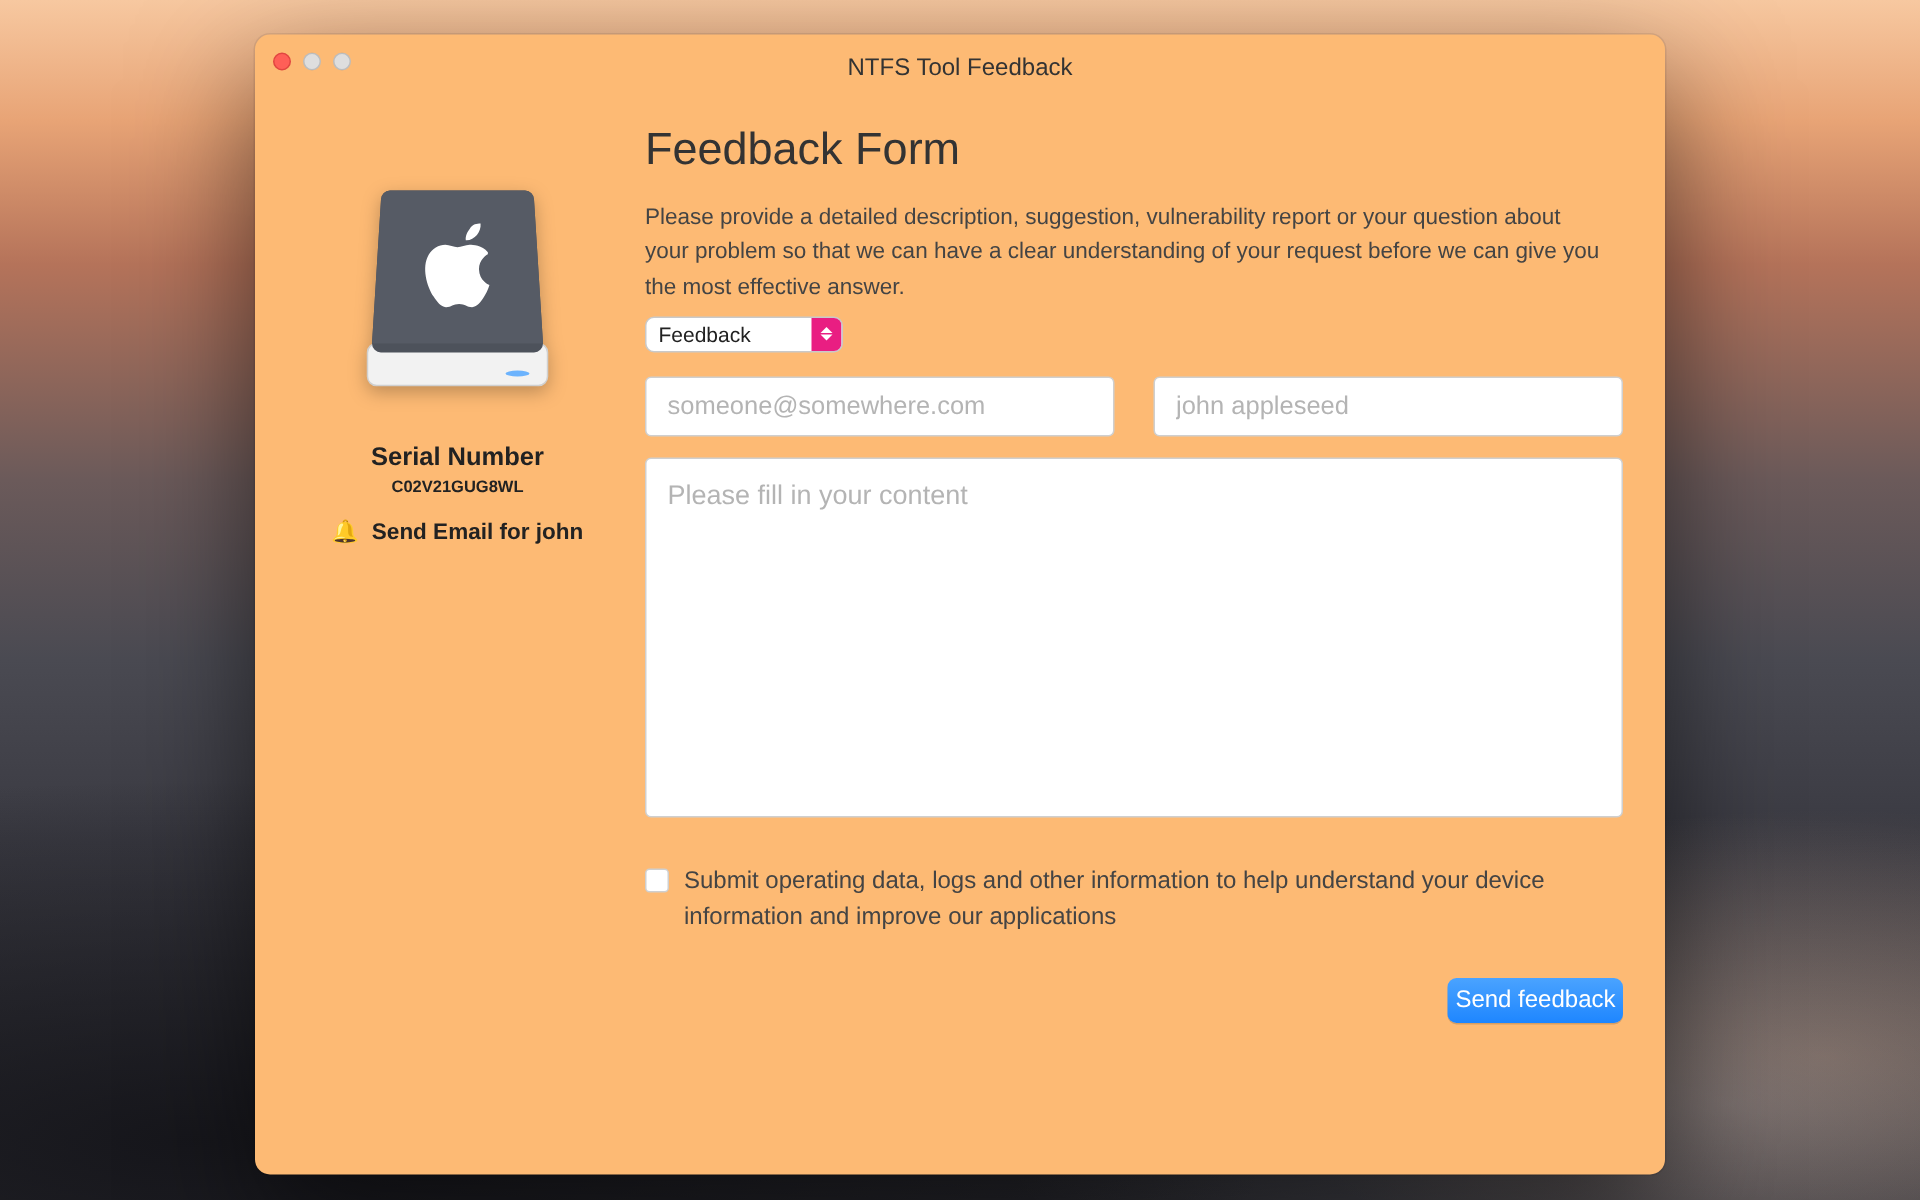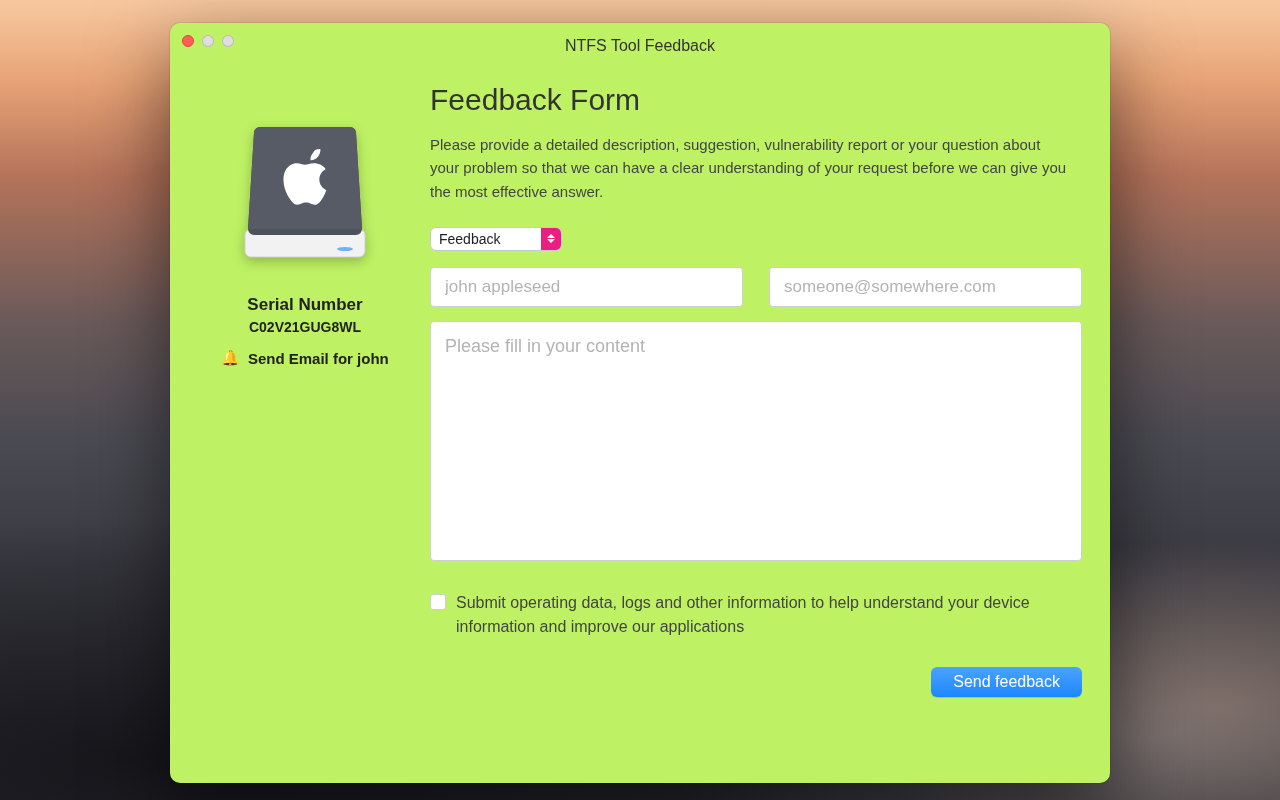--- a/index.html
+++ b/index.html
@@ -18,21 +18,21 @@
       radial-gradient(1200px 400px at 10% 95%, rgba(20,20,25,0.9), transparent 60%),
       radial-gradient(900px 350px at 90% 92%, rgba(230,230,240,0.25), transparent 55%),
       radial-gradient(700px 300px at 95% 88%, rgba(255,180,120,0.25), transparent 55%);
     pointer-events:none;
   }
 
   .window {
     position: absolute;
     left: 170px; top: 23px;
     width: 940px; height: 760px;
-    background: #bef264;
+    background: #fdba74;
     border-radius: 10px;
     box-shadow: 0 30px 80px rgba(0,0,0,0.55), 0 0 0 1px rgba(0,0,0,0.08);
     display: flex; flex-direction: column;
   }
   .titlebar {
     height: 36px;
     display: flex; align-items: center;
     position: relative;
     border-bottom: 0;
   }
@@ -62,42 +62,42 @@
     padding-top: 30px;
     color: #333;
     text-align: center;
   }
   .drive {
     width: 150px; height: 160px;
     display:flex; align-items:center; justify-content:center;
   }
   .drive svg { filter: drop-shadow(0 4px 6px rgba(0,0,0,0.25)); }
   .serial-label { margin-top: 26px; font-size: 17px; font-weight: 600; color:#222; }
-  .serial-value { margin-top: 4px; font-size: 14px; font-weight: 600; color:#222; }
+  .serial-value { margin-top: 4px; font-size: 11px; font-weight: 600; color:#222; }
   .help-row {
     margin-top: 14px; display:flex; align-items:center; gap:8px;
     font-size: 15px; font-weight: 600; color:#222; cursor:pointer;
   }
   .bell { font-size: 15px; }
 
   .main {
     flex: 1;
     padding-left: 10px;
     color: #333;
   }
   .h1 {
     font-size: 30px; font-weight: 500; color: #333; margin-top: 4px;
   }
   .desc {
     margin-top: 16px;
     font-size: 15px; line-height: 1.55; color: #444; max-width: 640px;
   }
 
   .select-wrap {
-    margin-top: 24px;
+    margin-top: 8px;
     display:inline-flex; align-items:stretch;
     border: 1px solid #c9c9c9; border-radius: 6px; overflow: hidden;
     background: #fff; height: 24px;
   }
   .select-wrap .sel-text {
     padding: 2px 10px 2px 8px; font-size: 14px; color:#222;
     display:flex; align-items:center; min-width: 110px;
   }
   .select-wrap .sel-btn {
     width: 20px; background: #e91e82;
@@ -136,21 +136,21 @@
     width: 16px; height: 16px; border:1.5px solid #cfcfcf; border-radius:3px;
     background:#fff; flex-shrink:0;
   }
 
   .footer {
     display:flex; justify-content:flex-end; margin-top: 28px;
   }
   .send-btn {
     background: linear-gradient(180deg, #4aa3ff, #1e86ff);
     color: #fff; font-size: 16px; font-weight: 500;
-    border: none; padding: 6px 22px; border-radius: 6px;
+    border: none; padding: 6px 5px; border-radius: 6px;
     box-shadow: 0 1px 0 rgba(0,0,0,0.15);
     cursor:pointer;
   }
 </style>
 </head>
 <body>
 <div class="bg-mtn"></div>
 
 <div class="window">
 
@@ -195,22 +195,22 @@
 
       <div class="select-wrap">
         <div class="sel-text">Feedback</div>
         <div class="sel-btn">
           <div class="tri-up"></div>
             <div class="tri-down"></div>
         </div>
       </div>
 
       <div class="row">
+        <input class="text-input" type="text" placeholder="someone@somewhere.com" style="">
         <input class="text-input" type="text" placeholder="john appleseed" style="">
-        <input class="text-input" type="text" placeholder="someone@somewhere.com" style="">
       </div>
 
       <textarea class="textarea" placeholder="Please fill in your content" style=""></textarea>
 
       <div class="check-row">
         <div class="checkbox"></div>
         <div>Submit operating data, logs and other information to help understand your device information and improve our applications</div>
       </div>
 
       <div class="footer">

